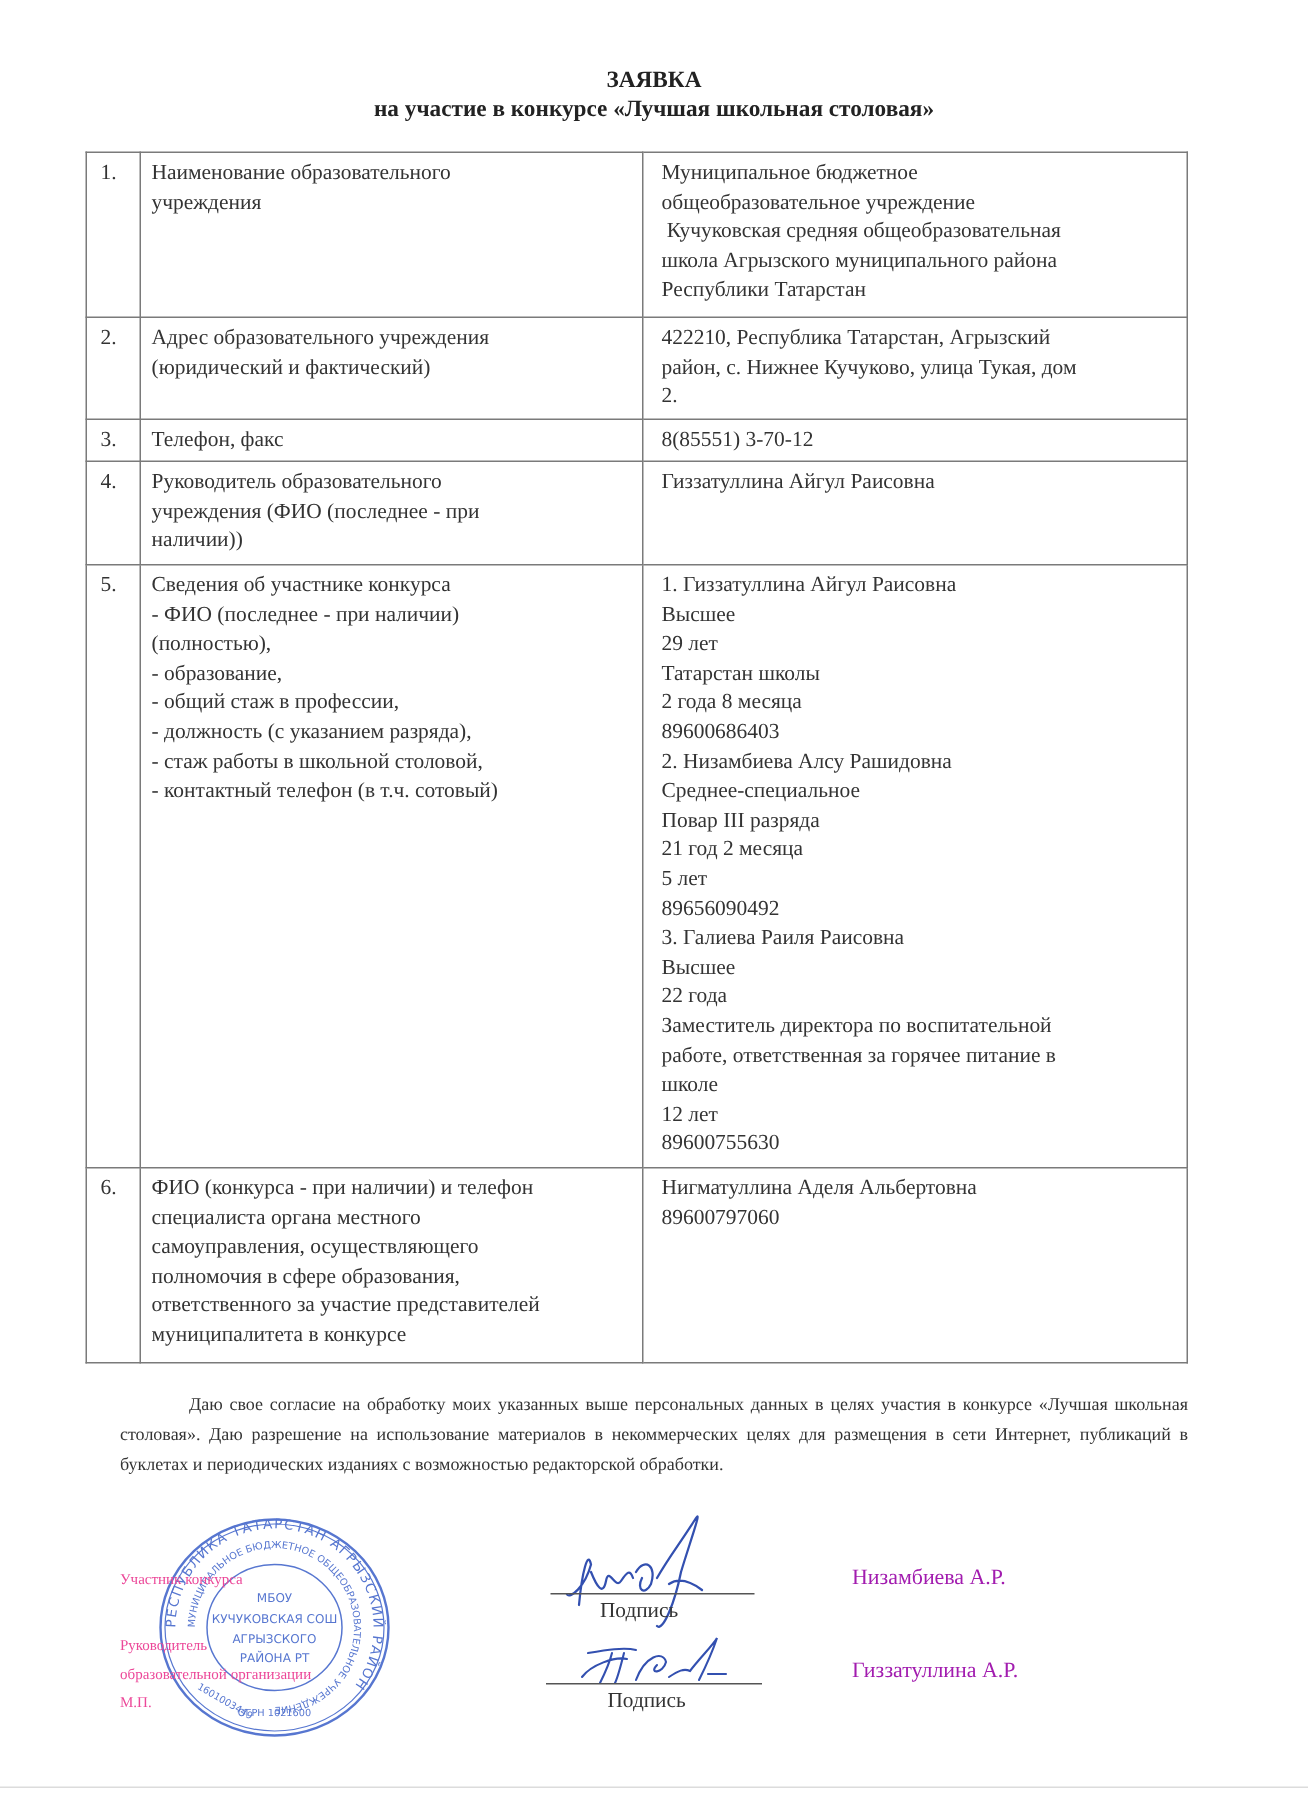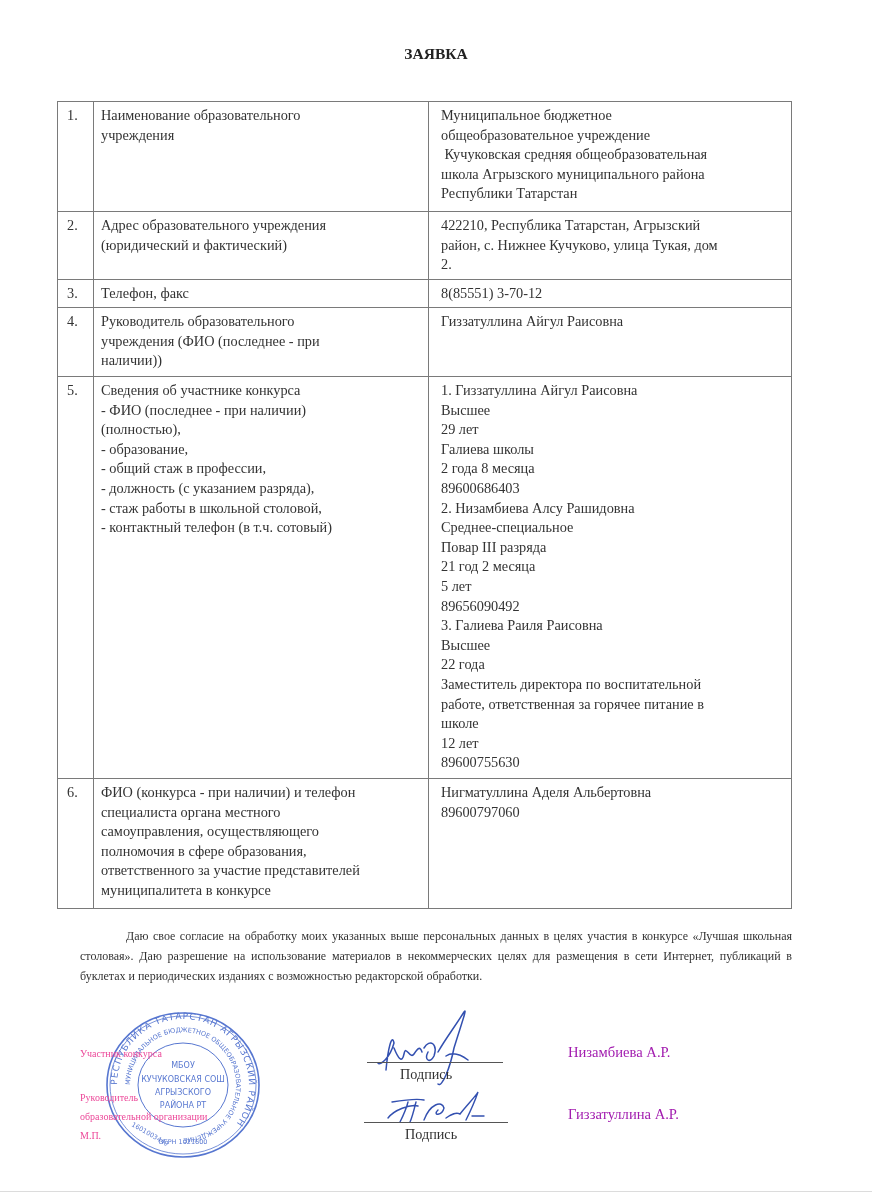--- a/index.html
+++ b/index.html
@@ -27,20 +27,21 @@
   .stamp { position: absolute; left: 99px; top: 1010px; width: 168px; height: 150px; opacity: 0.85; }
   .signature { position: absolute; }
   .bottom-rule { position: absolute; left: 0; top: 1191px; width: 872px; border-top: 1px solid #dcdcdc; }
 </style>
 </head>
 <body>
 
 <div class="page">
 
   <div class="title t1">ЗАЯВКА</div>
+  <div class="title t2">на участие в конкурсе  «Лучшая школьная столовая»</div>
 
   <table class="form">
     <tbody id="rows">
         <tr style="height: 110px;">
           <td class="num">1.</td>
           <td class="label">
             <span class="line">Наименование образовательного</span>
             <span class="line">учреждения</span>
           </td>
           <td class="val">
@@ -92,21 +93,21 @@
             <span class="line">- образование,</span>
             <span class="line">- общий стаж в профессии,</span>
             <span class="line">- должность (с указанием разряда),</span>
             <span class="line">- стаж работы в школьной столовой,</span>
             <span class="line">- контактный телефон (в т.ч. сотовый)</span>
           </td>
           <td class="val">
             <span class="line">1. Гиззатуллина Айгул Раисовна</span>
             <span class="line">Высшее</span>
             <span class="line">29 лет</span>
-            <span class="line">Галиева школы</span>
+            <span class="line">Татарстан школы</span>
             <span class="line">2 года 8 месяца</span>
             <span class="line">89600686403</span>
             <span class="line">2. Низамбиева Алсу Рашидовна</span>
             <span class="line">Среднее-специальное</span>
             <span class="line">Повар III разряда</span>
             <span class="line">21 год 2 месяца</span>
             <span class="line">5 лет</span>
             <span class="line">89656090492</span>
             <span class="line">3. Галиева Раиля Раисовна</span>
             <span class="line">Высшее</span>

